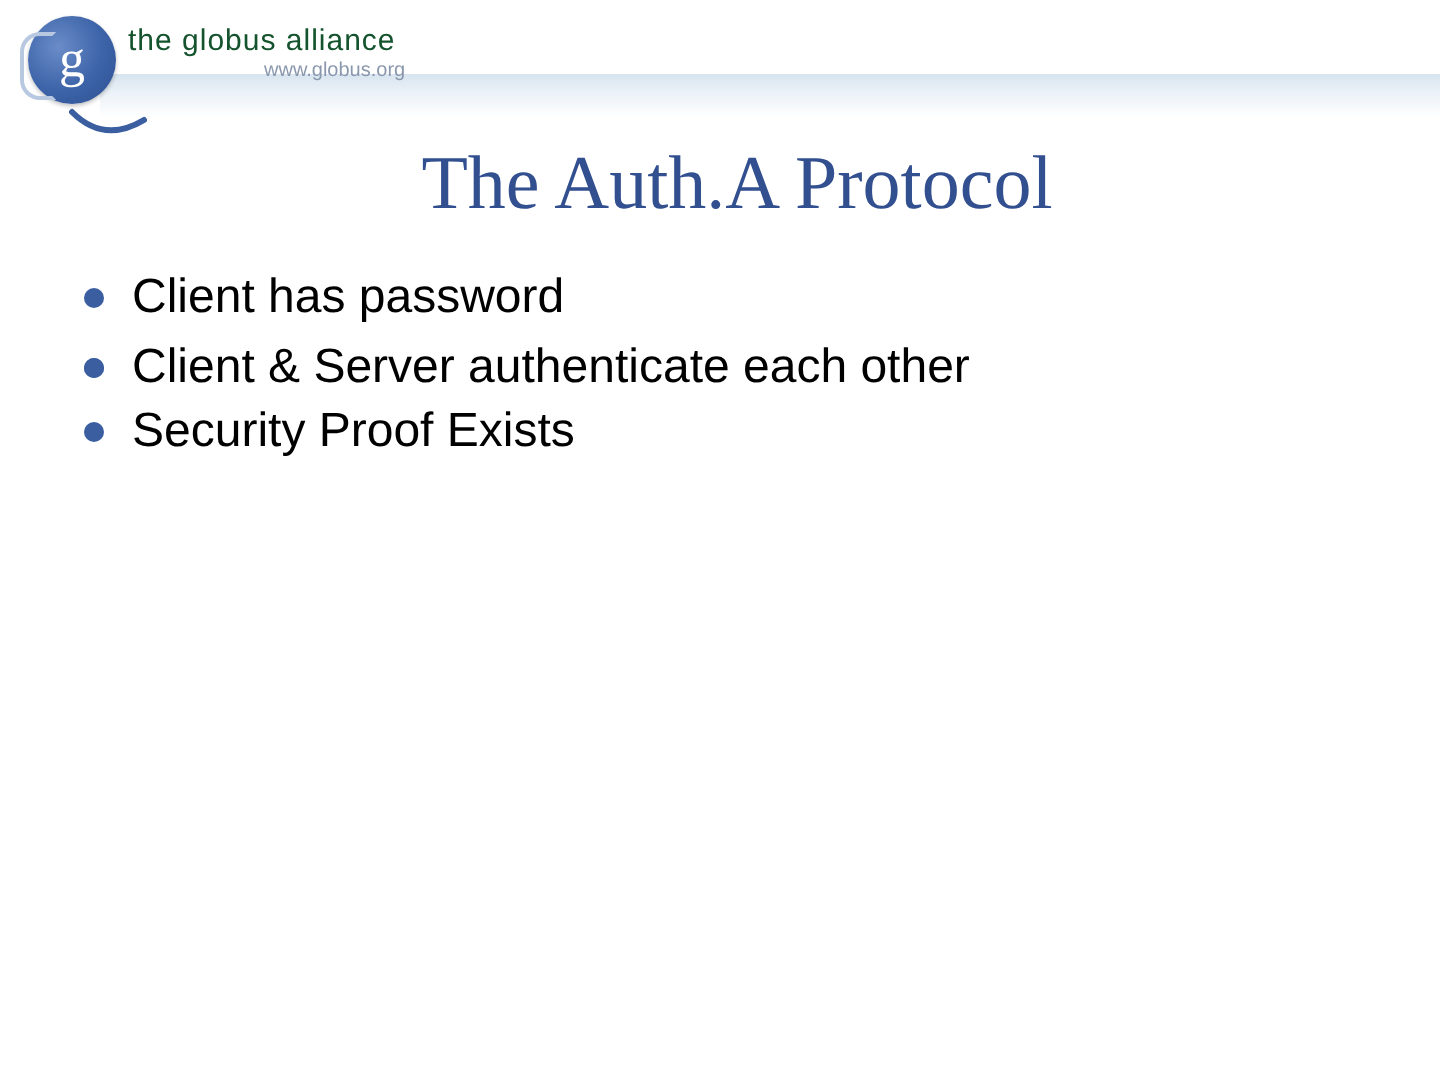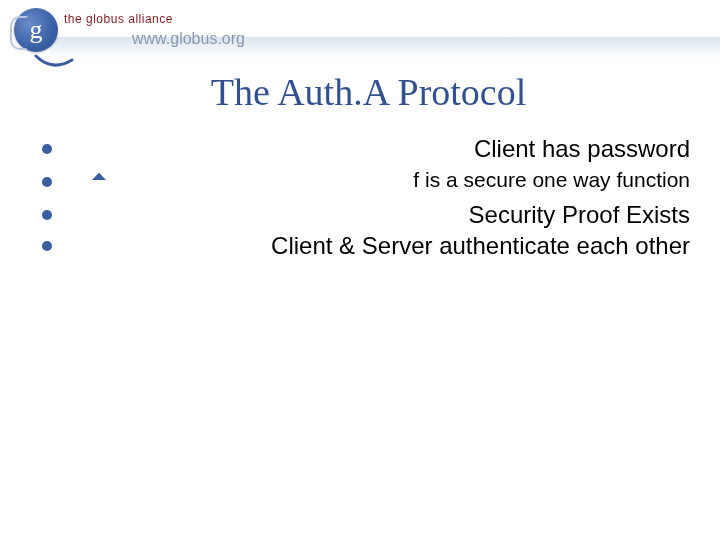--- a/index.html
+++ b/index.html
@@ -56,29 +56,29 @@
   .logo-letter {
     color: #ffffff;
     font-family: Georgia, "Times New Roman", serif;
     font-size: 26px;
     line-height: 1;
   }
   .logo-text {
     position: absolute;
     top: 12px;
     left: 64px;
-    font-size: 12px;
-    color: #7f1d1d;
+    font-size: 15px;
+    color: #14532d;
     letter-spacing: 0.5px;
   }
   .logo-url {
     position: absolute;
     top: 30px;
     left: 132px;
-    font-size: 16px;
+    font-size: 10px;
     color: #8a98ad;
   }
   .swoosh {
     position: absolute;
     top: 54px;
     left: 34px;
     width: 40px;
     height: 18px;
   }
   .title {
@@ -89,21 +89,20 @@
     text-align: center;
     font-family: "Times New Roman", Times, serif;
     font-size: 38px;
     color: #324f8f;
   }
   .content {
     position: absolute;
     top: 134px;
     left: 36px;
     right: 30px;
-    text-align: right;
   }
   ul.level1 {
     list-style: none;
     padding: 0;
     margin: 0;
   }
   ul.level1 > li {
     position: relative;
     padding-left: 30px;
     font-size: 24px;
@@ -168,21 +167,20 @@
     <path d="M2 2 Q 18 18 38 6" stroke="#3a5ea0" stroke-width="3" fill="none" stroke-linecap="round"></path>
   </svg>
 
   <div class="title">The Auth.A Protocol</div>
 
   <div class="content">
     <ul class="level1">
       <li><span>Client has password</span></li>
       <li>
         <ul class="level2">
-          <li><span>f is a secure one way function</span></li>
         </ul>
       </li>
+      <li><span>Client &amp; Server authenticate each other</span></li>
       <li><span>Security Proof Exists</span></li>
-      <li><span>Client &amp; Server authenticate each other</span></li>
     </ul>
   </div>
 
 </div>
 
 </body></html>

